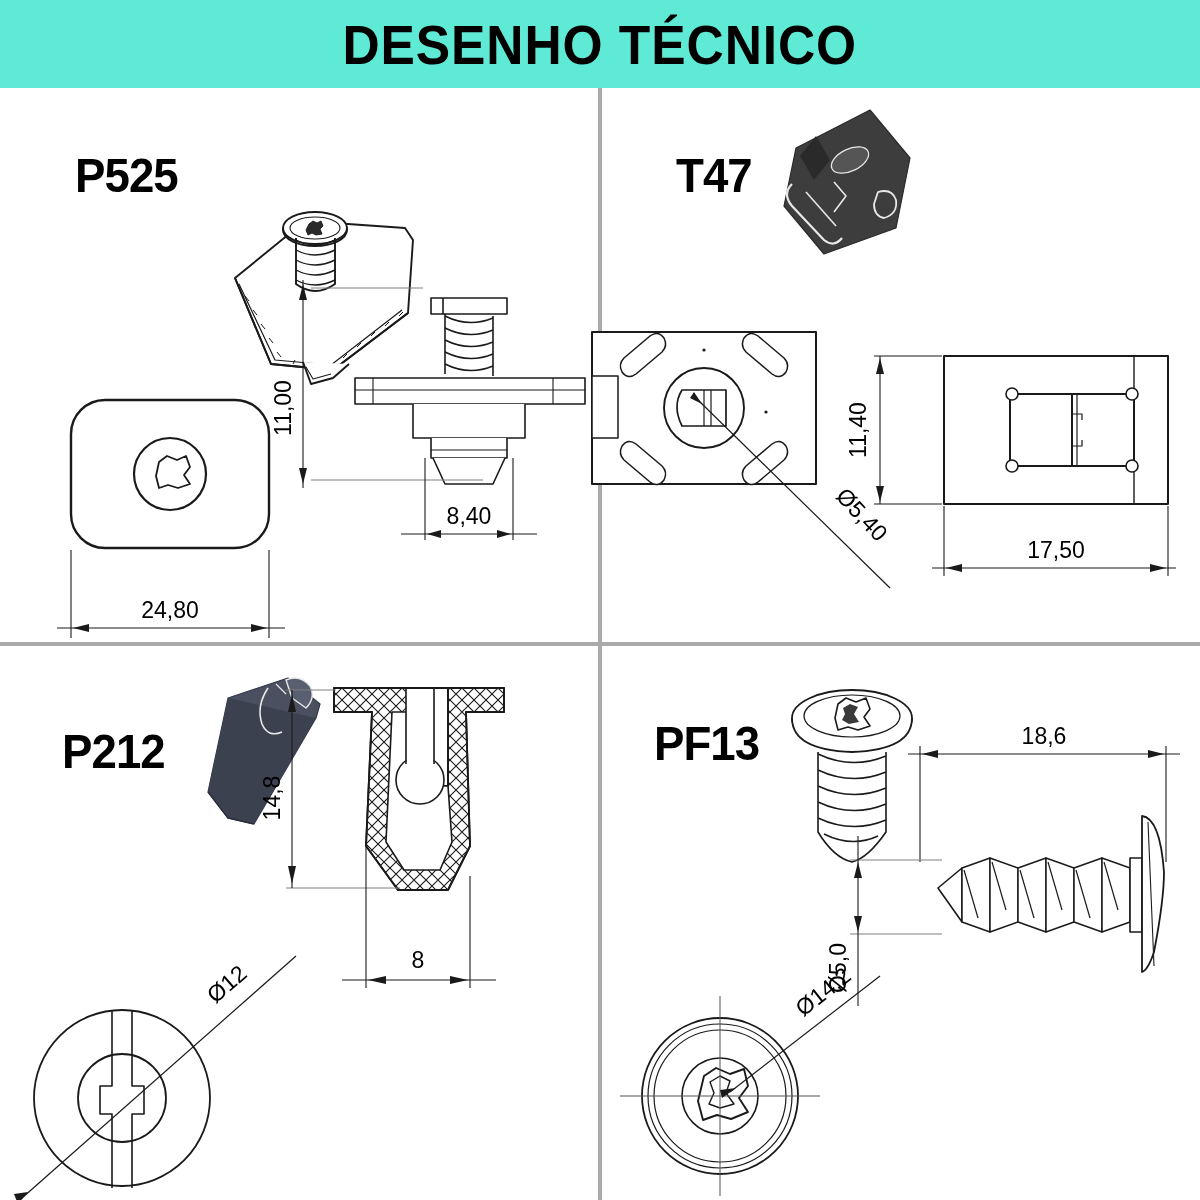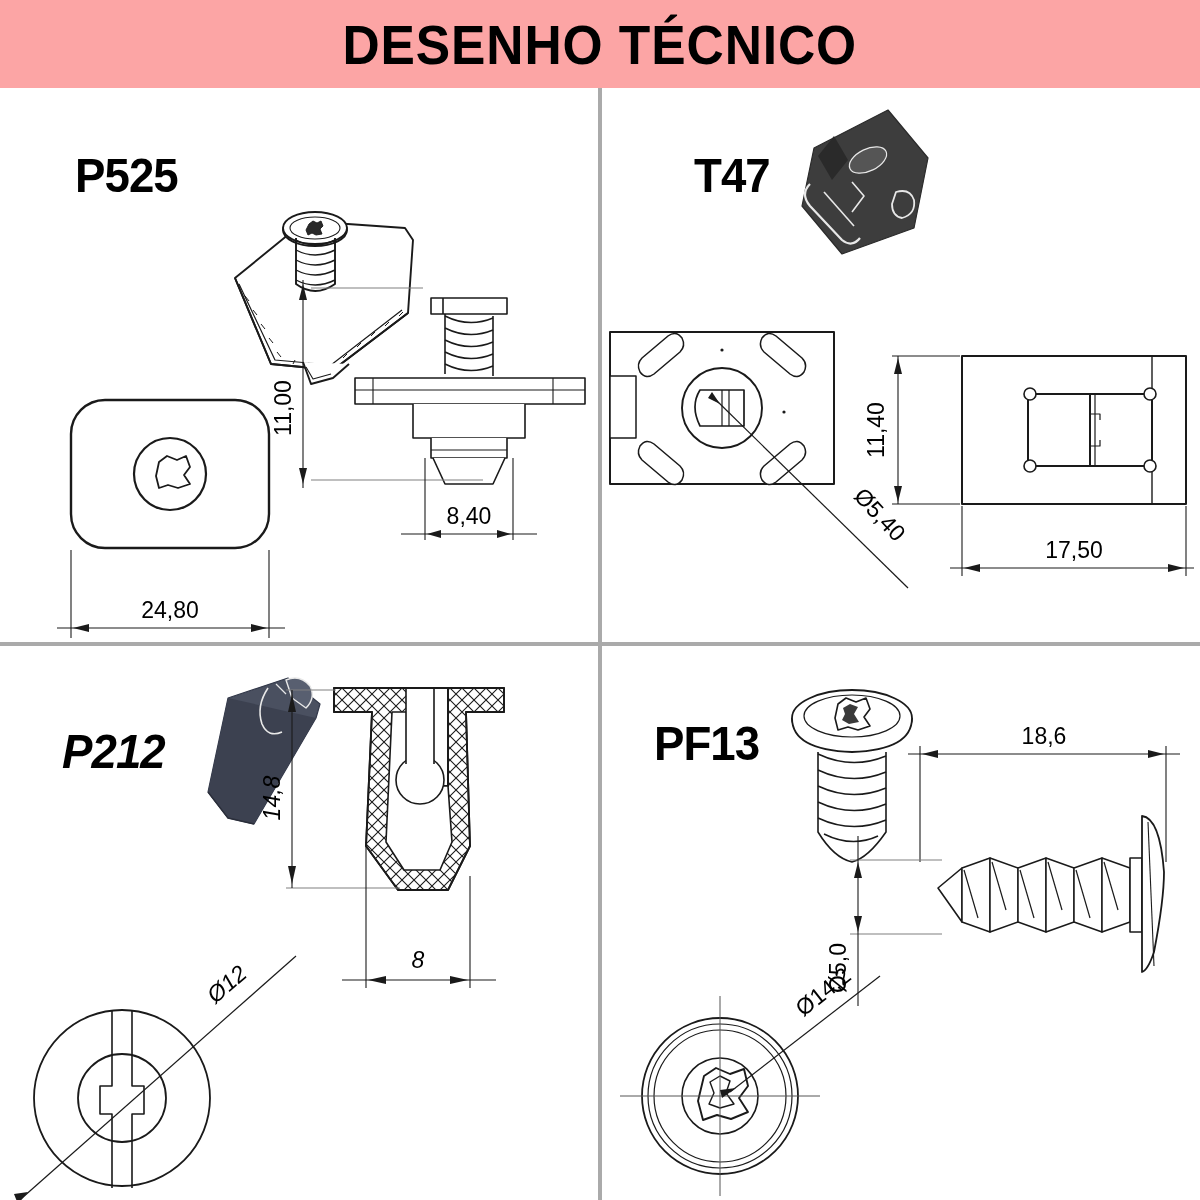--- a/index.html
+++ b/index.html
@@ -7,40 +7,40 @@
     width:1200px;height:1200px;
     background:#ffffff;
     font-family:"Liberation Sans", sans-serif;
     overflow:hidden;
   }
   #sheet{position:relative;width:1200px;height:1200px;background:#ffffff;}
 
   
   #header{
     position:absolute;left:0;top:0;width:1200px;height:88px;
-    background:#fca5a5;
+    background:#5eead4;
     display:flex;align-items:center;justify-content:center;
   }
   #header-title{
     font-family:"Liberation Sans", sans-serif;
     font-weight:bold;
     font-size:56px;
     letter-spacing:1px;
     color:#000000;
     transform:scaleX(0.92);
     white-space:nowrap;
   }
 
   
   #grid{position:absolute;left:0;top:88px;width:1200px;height:1112px;}
   .vdiv{position:absolute;background:#aaaaaa;}
   .quad{position:absolute;overflow:hidden;}
   .q1{left:13px;top:0;width:598px;height:554px;}
-  .q2{left:596px;top:0;width:598px;height:554px;}
-  .q3{left:0;top:558px;width:598px;height:554px;font-style:italic;}
+  .q2{left:578px;top:0;width:598px;height:554px;}
+  .q3{left:0;top:558px;width:598px;height:554px;}
   .q4{left:602px;top:558px;width:598px;height:554px;text-align:right;}
 
   .part-label{
     position:absolute;
     font-family:"Liberation Sans", sans-serif;
     font-weight:bold;
     font-size:48px;
     color:#000000;
     letter-spacing:-1px;
     transform:scaleX(0.95);

